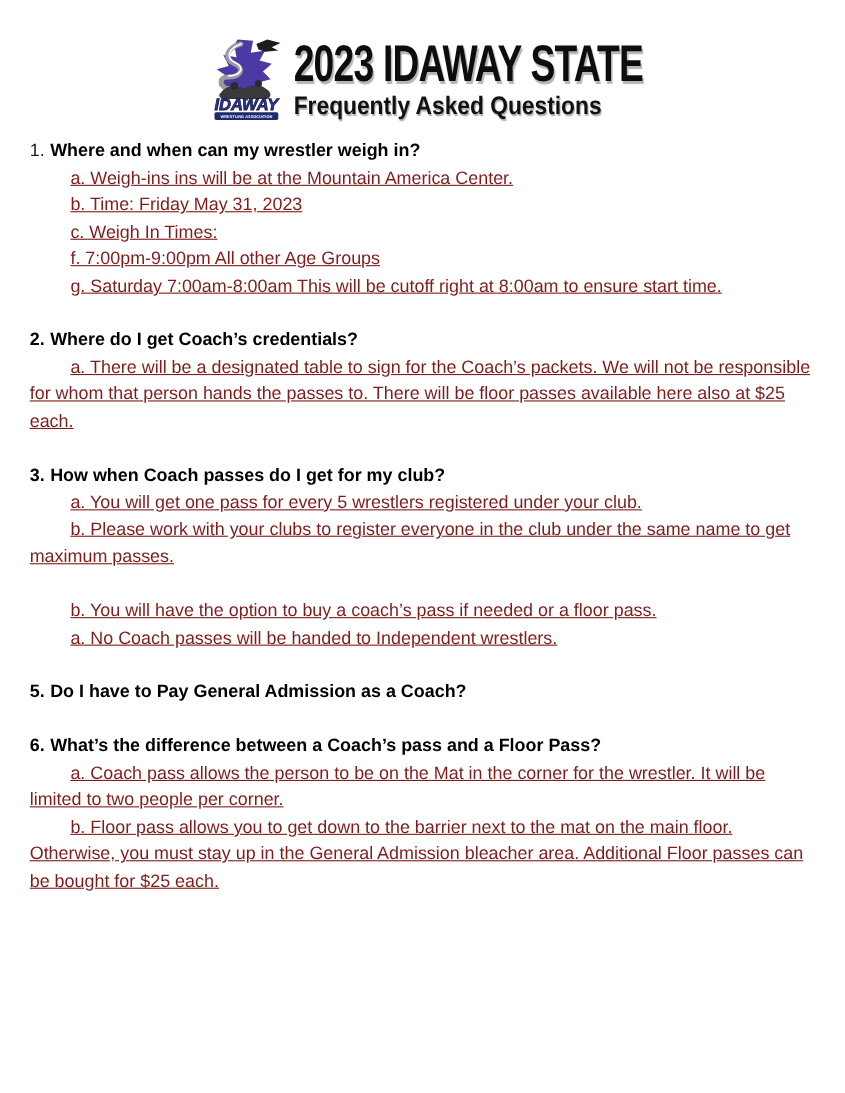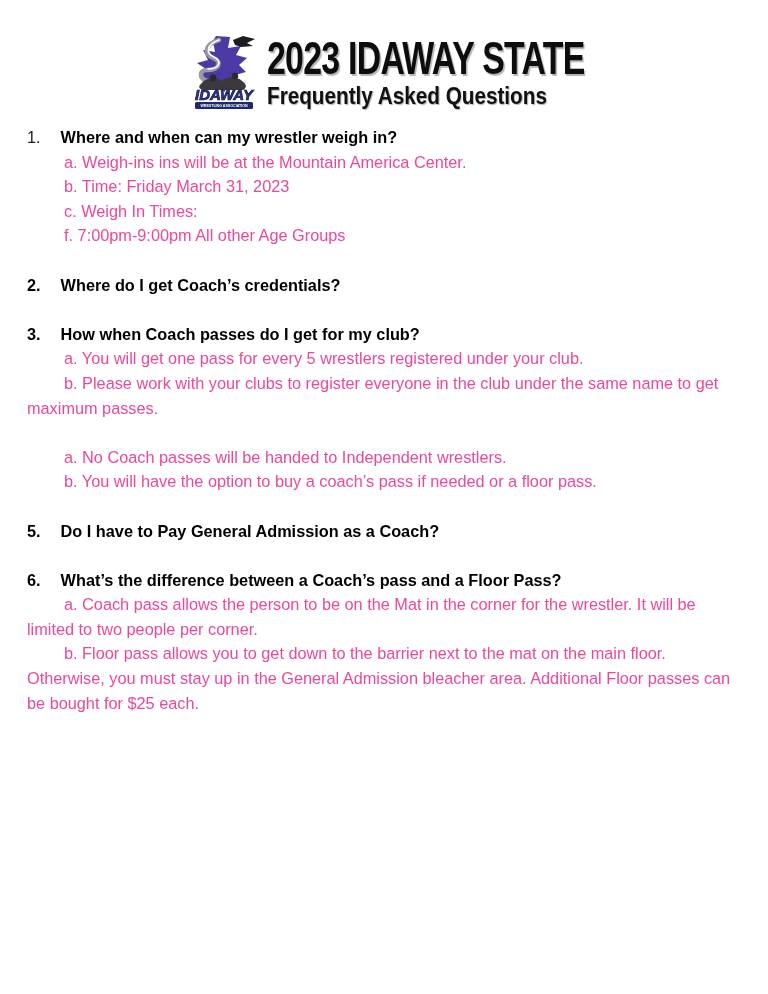--- a/index.html
+++ b/index.html
@@ -58,22 +58,22 @@
     margin-top: 15px;
     padding: 0 27px;
     font-size: 16.3px;
     line-height: 24.6px;
   }
   .faq-section { margin-top: 24.6px; }
   .faq-section:first-child { margin-top: 0; }
   .question { color: #000; }
   .question .qnum { font-weight: 700; margin-right: 5px; }
   .question .qnum.regular { font-weight: 400; color: #1c1c1e; }
-  .question .qtext { font-weight: 700; margin-left: 15px; }
-  .answer { text-indent: 37px; color: #ec4899; }
+  .question .qtext { font-weight: 700; }
+  .answer { text-indent: 37px; color: #7f1d1d; text-decoration: underline; }
 </style>
 </head>
 <body>
 
 <div class="page">
 
   <header class="header">
     <svg class="logo" viewBox="0 0 70 76" aria-hidden="true">
 
       <path d="M27 2 L41 3 L39 14 L52 12 L47 21 L58 24 L50 31 L57 38 L46 41 L50 52 L38 49 L36 58 L28 52 L18 56 L21 45 L10 44 L17 35 L8 29 L19 26 L14 16 L26 18 L24 7 Z" fill="#4c39a4"></path>
@@ -99,42 +99,44 @@
     </div>
   </header>
 
   <main class="content">
 
     <section class="faq-section">
       <p class="question">
         <span class="qnum regular">1.</span><span class="qtext">Where and when can my wrestler weigh in?</span>
       </p>
       <p class="answer">a. Weigh-ins ins will be at the Mountain America Center.</p>
-      <p class="answer">b. Time: Friday March 31, 2023</p>
+      <p class="answer">b. Time: Friday May 31, 2023</p>
       <p class="answer">c. Weigh In Times:</p>
       <p class="answer">f. 7:00pm-9:00pm All other Age Groups</p>
+      <p class="answer">g. Saturday 7:00am-8:00am This will be cutoff right at 8:00am to ensure start time.</p>
     </section>
 
     <section class="faq-section">
       <p class="question">
         <span class="qnum">2.</span><span class="qtext">Where do I get Coach’s credentials?</span>
       </p>
+      <p class="answer">a. There will be a designated table to sign for the Coach’s packets. We will not be responsible for whom that person hands the passes to. There will be floor passes available here also at $25 each.</p>
     </section>
 
     <section class="faq-section">
       <p class="question">
         <span class="qnum">3.</span><span class="qtext">How when Coach passes do I get for my club?</span>
       </p>
       <p class="answer">a. You will get one pass for every 5 wrestlers registered under your club.</p>
       <p class="answer">b. Please work with your clubs to register everyone in the club under the same name to get maximum passes.</p>
     </section>
 
     <section class="faq-section">
+      <p class="answer">b. You will have the option to buy a coach’s pass if needed or a floor pass.</p>
       <p class="answer">a. No Coach passes will be handed to Independent wrestlers.</p>
-      <p class="answer">b. You will have the option to buy a coach’s pass if needed or a floor pass.</p>
     </section>
 
     <section class="faq-section">
       <p class="question">
         <span class="qnum">5.</span><span class="qtext">Do I have to Pay General Admission as a Coach?</span>
       </p>
     </section>
 
     <section class="faq-section">
       <p class="question">

